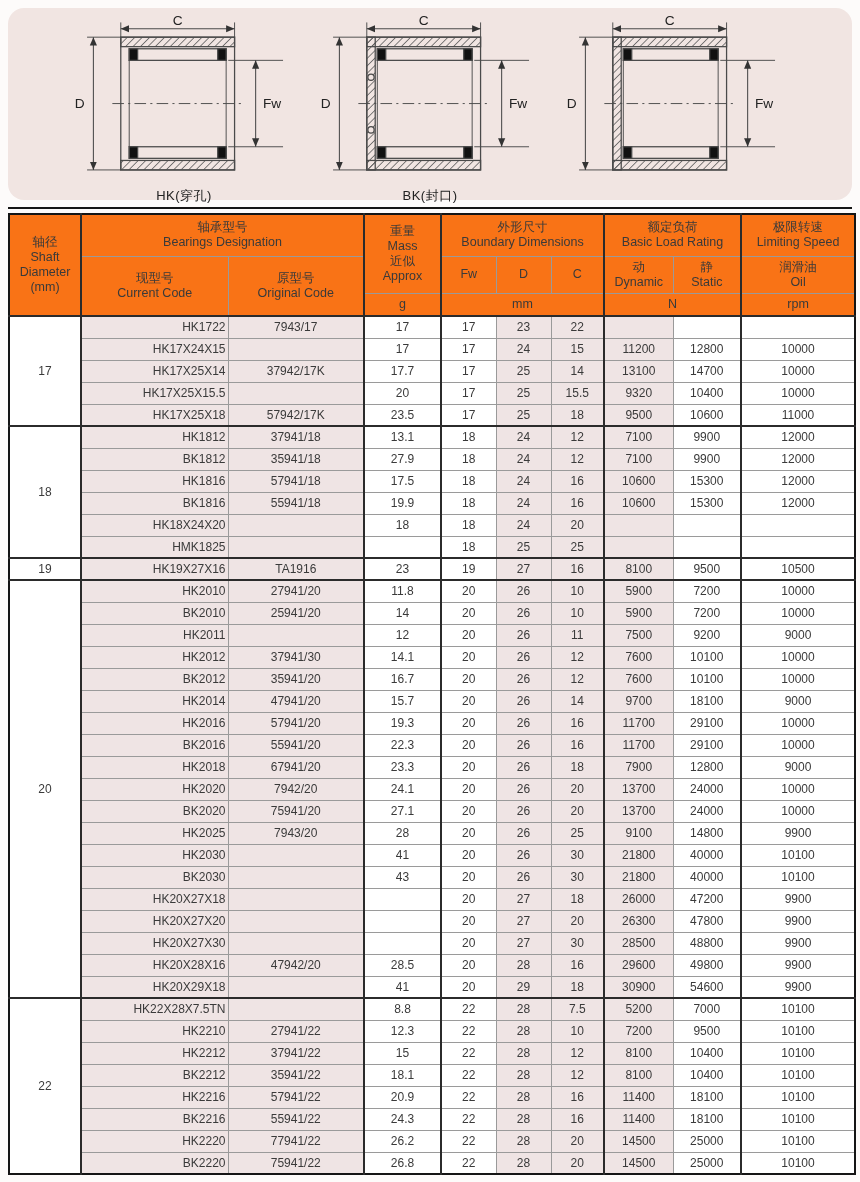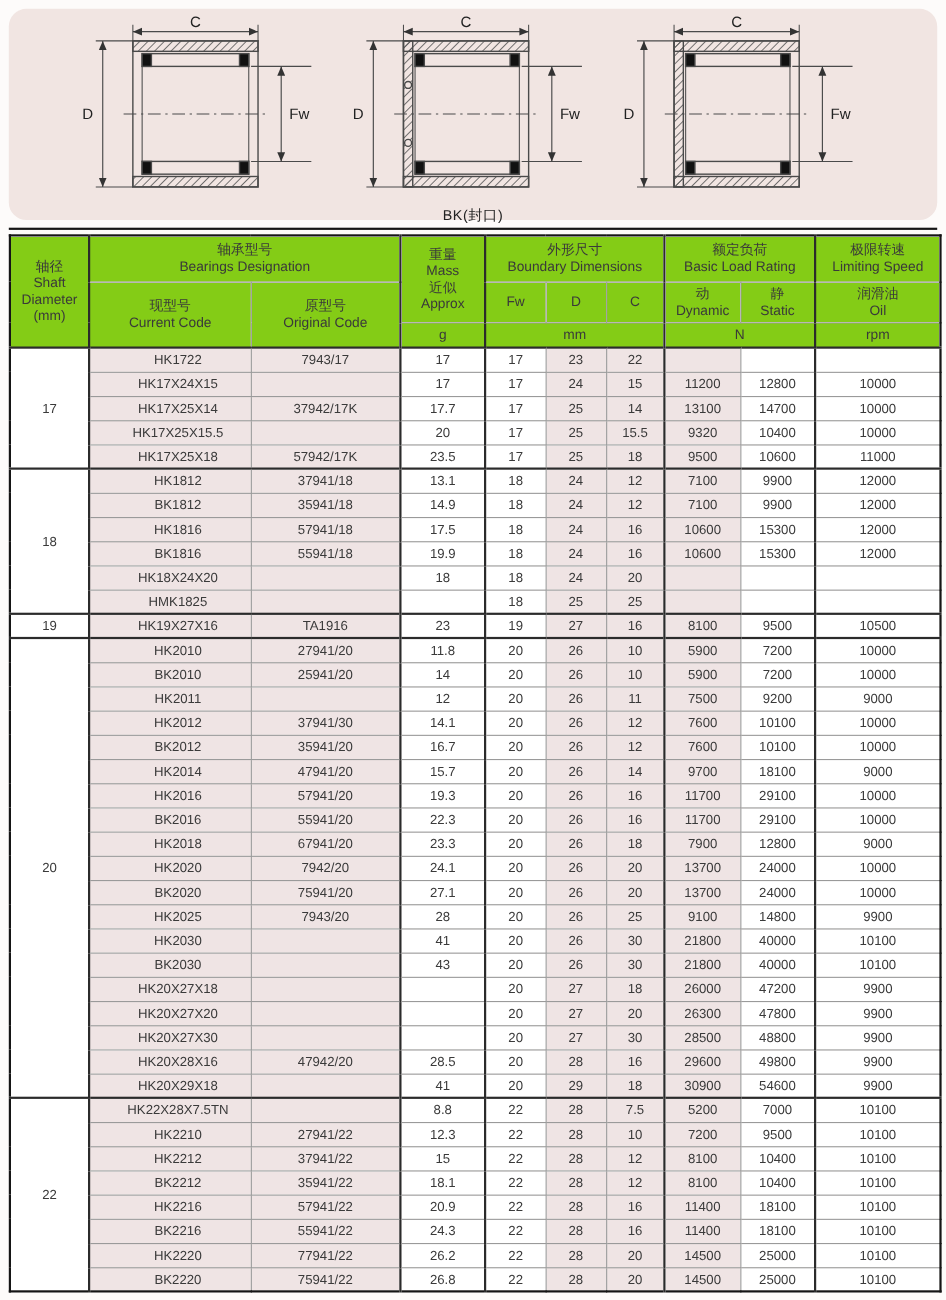--- a/index.html
+++ b/index.html
@@ -40,39 +40,39 @@
   .tbl th, .tbl td {
     border: 1px solid #9a9a9a;
     text-align: center;
     vertical-align: middle;
     font-size: 12px;
     color: #3a3a3a;
     padding: 1px 2px;
     overflow: hidden;
   }
   .tbl thead th {
-    background: #84cc16;
+    background: #f97316;
     font-weight: normal;
     font-size: 12.5px;
     white-space: pre-line;
     line-height: 1.2;
   }
   .tbl thead tr.h1 th { height: 42px; }
   .tbl thead tr.h2 th { height: 37px; }
   .tbl thead tr.h3 th { height: 23px; }
   .tbl tbody td { height: 22px; line-height: 1; }
   
   col.w0 { width: 72px; }  col.w1 { width: 147px; } col.w2 { width: 136px; }
   col.w3 { width: 77px; }  col.w4 { width: 55px; }  col.w5 { width: 55px; }
   col.w6 { width: 53px; }  col.w7 { width: 69px; }  col.w8 { width: 68px; }
   col.w9 { width: 114px; }
   
   td.c1, td.c2, td.c5, td.c6, td.c7, td.c10 { background: #efe4e4; }
   td.c0, td.c3, td.c4, td.c8, td.c9 { background: #ffffff; }
-  td.c1 { text-align: center; padding-left: 16px; }
+  td.c1 { text-align: right; padding-left: 16px; }
   
   .gl { border-left: 2px solid #2b2b2b !important; }
   
   tr.sec td { border-top: 2px solid #2b2b2b; }
 </style>
 </head>
 <body>
 
 <svg width="0" height="0" style="position:absolute">
   <defs>
@@ -109,20 +109,21 @@
           <line x1="18" y1="148" x2="50" y2="148" stroke-width="0.9"></line>
         <line x1="24" y1="22" x2="24" y2="148" stroke-width="1" marker-start="url(#arr-s)" marker-end="url(#arr-s)"></line>
         <line x1="152" y1="44" x2="204" y2="44" stroke-width="0.9"></line>
           <line x1="152" y1="126" x2="204" y2="126" stroke-width="0.9"></line>
         <line x1="178" y1="44" x2="178" y2="126" stroke-width="1" marker-start="url(#arr-s)" marker-end="url(#arr-s)"></line>
       </g>
       <text class="dimtext" x="104" y="10" text-anchor="middle">C</text>
       <text class="dimtext" x="11" y="89" text-anchor="middle">D</text>
       <text class="dimtext" x="185" y="89" text-anchor="start">Fw</text>
     </svg>
+    <figcaption class="diagram-caption">HK(穿孔)</figcaption>
   </figure>
 
   <figure class="diagram-fig">
     <svg viewBox="0 0 220 168" width="232" height="177">
       <g stroke="#4a4a4a" stroke-width="1.2" fill="none">
         <rect x="50" y="22" width="108" height="126"></rect>
         <rect x="50" y="22" width="108" height="9" fill="url(#hatch)"></rect>
         <rect x="50" y="139" width="108" height="9" fill="url(#hatch)"></rect>
         <rect x="50" y="22" width="8" height="126" fill="url(#hatch)"></rect>
         <circle cx="54" cy="60" r="3" fill="#f1e5e2"></circle>
@@ -308,21 +309,21 @@
           <td class="c4 gl">18</td>
           <td class="c5">24</td>
           <td class="c6">12</td>
           <td class="c7 gl">7100</td>
           <td class="c8">9900</td>
           <td class="c9 gl">12000</td>
         </tr>
         <tr>
           <td class="c1 gl">BK1812</td>
           <td class="c2">35941/18</td>
-          <td class="c3 gl">14.9</td>
+          <td class="c3 gl">27.9</td>
           <td class="c4 gl">18</td>
           <td class="c5">24</td>
           <td class="c6">12</td>
           <td class="c7 gl">7100</td>
           <td class="c8">9900</td>
           <td class="c9 gl">12000</td>
         </tr>
         <tr>
           <td class="c1 gl">HK1816</td>
           <td class="c2">57941/18</td>

